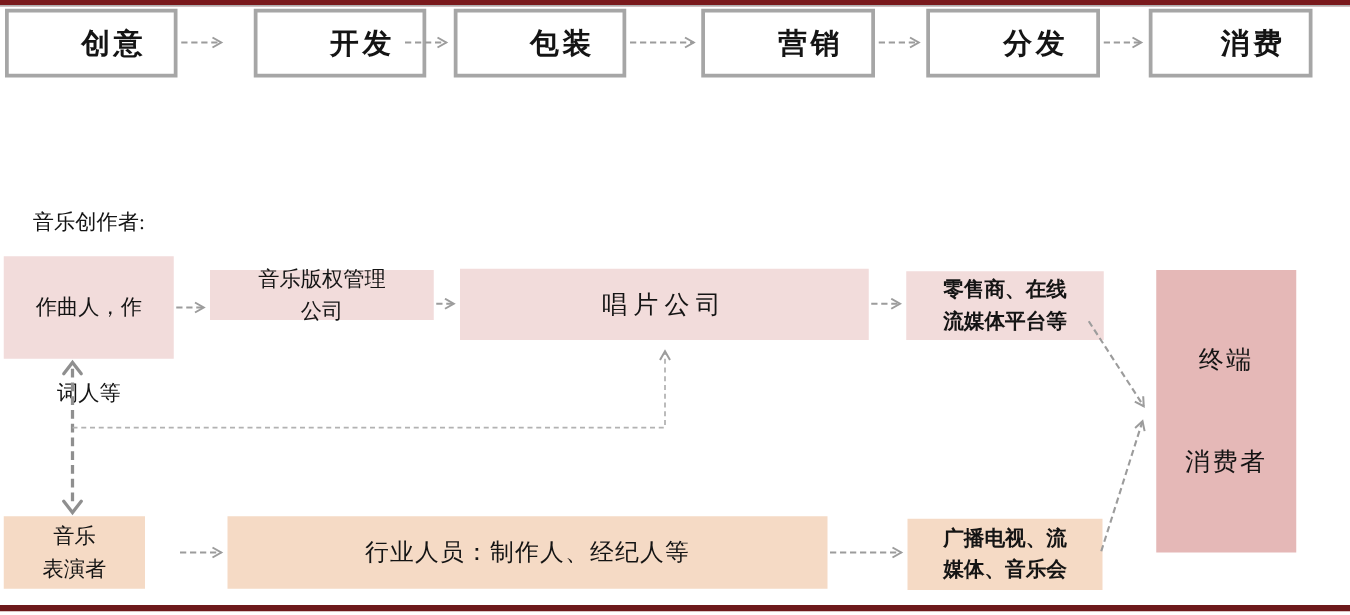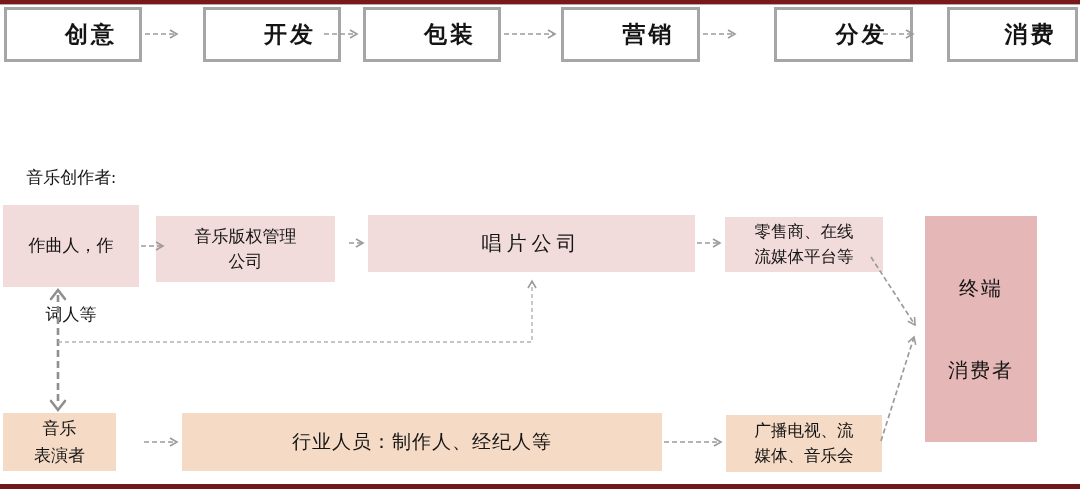--- a/index.html
+++ b/index.html
@@ -27,21 +27,21 @@
     text-align:center;
   }
   .pink   { background:#f2dcdb; }
   .pinkd  { background:#e5b8b7; }
   .peach  { background:#f5dac5; }
   .overlay { position:absolute; left:0; top:0; pointer-events:none; }
   .dash  { stroke:#9c9c9c; stroke-width:1.7; stroke-dasharray:5 3; fill:none; }
   .dash2 { stroke:#b2b2b2; stroke-width:1.4; stroke-dasharray:4 3; fill:none; }
   .thickdash { stroke:#8f8f8f; stroke-width:2.6; stroke-dasharray:7 4; fill:none; }
   .thickchev { stroke:#8f8f8f; stroke-width:2.6; fill:none; stroke-linecap:round; }
-  .t-sm { font-size:16.5px; line-height:1.5; }
+  .t-sm { font-size:16.5px; line-height:1.5;font-weight:bold; }
   .t-md { font-size:17px; line-height:1.5; }
 </style>
 </head>
 <body>
 
 <div class="canvas">
 
   <div class="topline"></div>
   <div class="bottomline"></div>
 
@@ -50,34 +50,34 @@
     </div>
   <div class="step" style="left:183px; width:138px;margin-left:20px;">
       <span>开发</span>
     </div>
   <div class="step" style="left:363px; width:138px;">
       <span>包装</span>
     </div>
   <div class="step" style="left:561px; width:139px;">
       <span>营销</span>
     </div>
-  <div class="step" style="left:741px; width:139px;margin-left:33px;">
+  <div class="step" style="left:741px; width:139px;">
       <span>分发</span>
     </div>
-  <div class="step" style="left:919px; width:131px;margin-left:28px;">
+  <div class="step" style="left:919px; width:131px;">
       <span>消费</span>
     </div>
 
   <div class="box pink t-md" style="left:3px; top:205px; width:136px; height:82px;gap:43px;">
     <span>音乐创作者:</span>
     <span>作曲人，作</span>
     <span>词人等</span>
   </div>
 
-  <div class="box pink t-md" style="left:156px; top:216px; width:179px; height:66px;">
+  <div class="box pink t-md" style="left:168px; top:216px; width:179px; height:40px;">
     <span>音乐版权管理</span>
     <span>公司</span>
   </div>
 
   <div class="box pink" style="left:368px; top:215px; width:327px; height:57px; font-size:20px; letter-spacing:5px;">
     <span>唱片公司</span>
   </div>
 
   <div class="box pink t-sm" style="left:725px; top:217px; width:158px; height:55px;">
     <span>零售商、在线</span>

